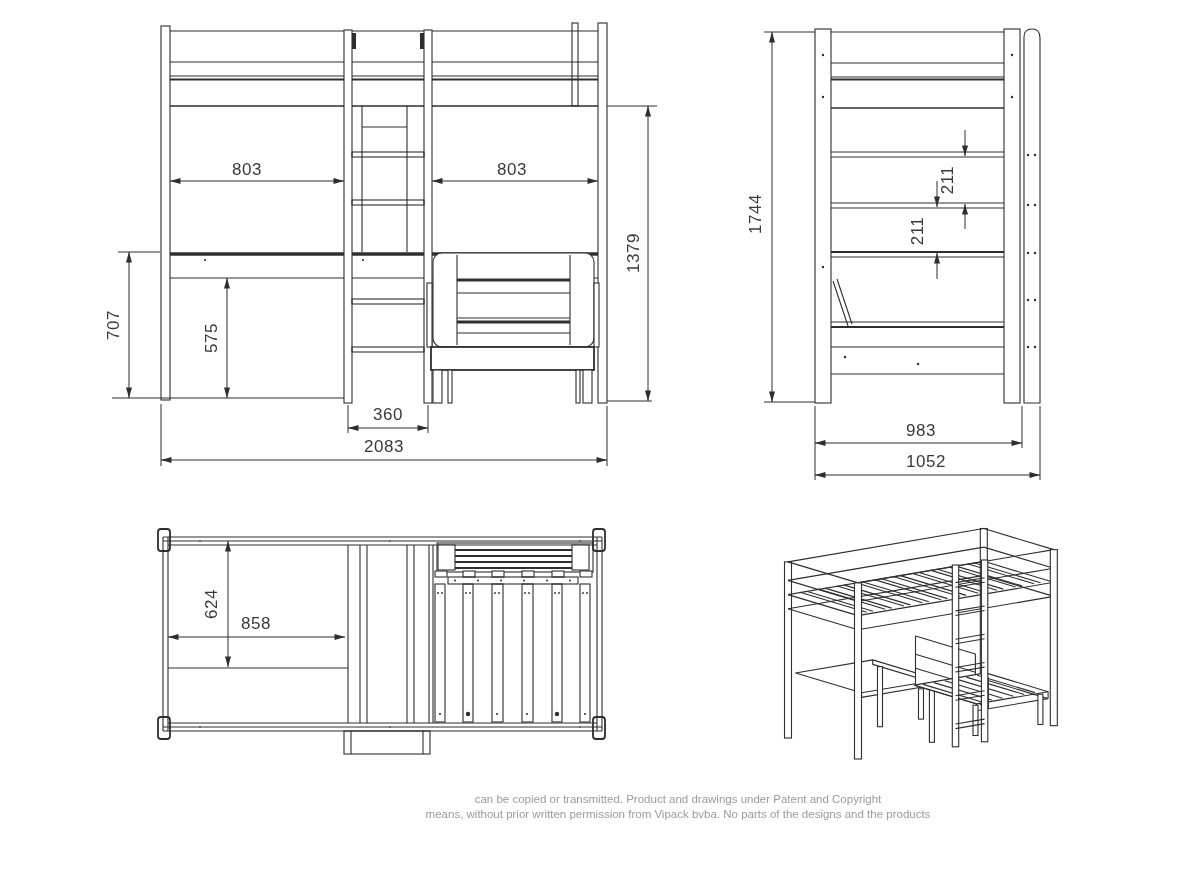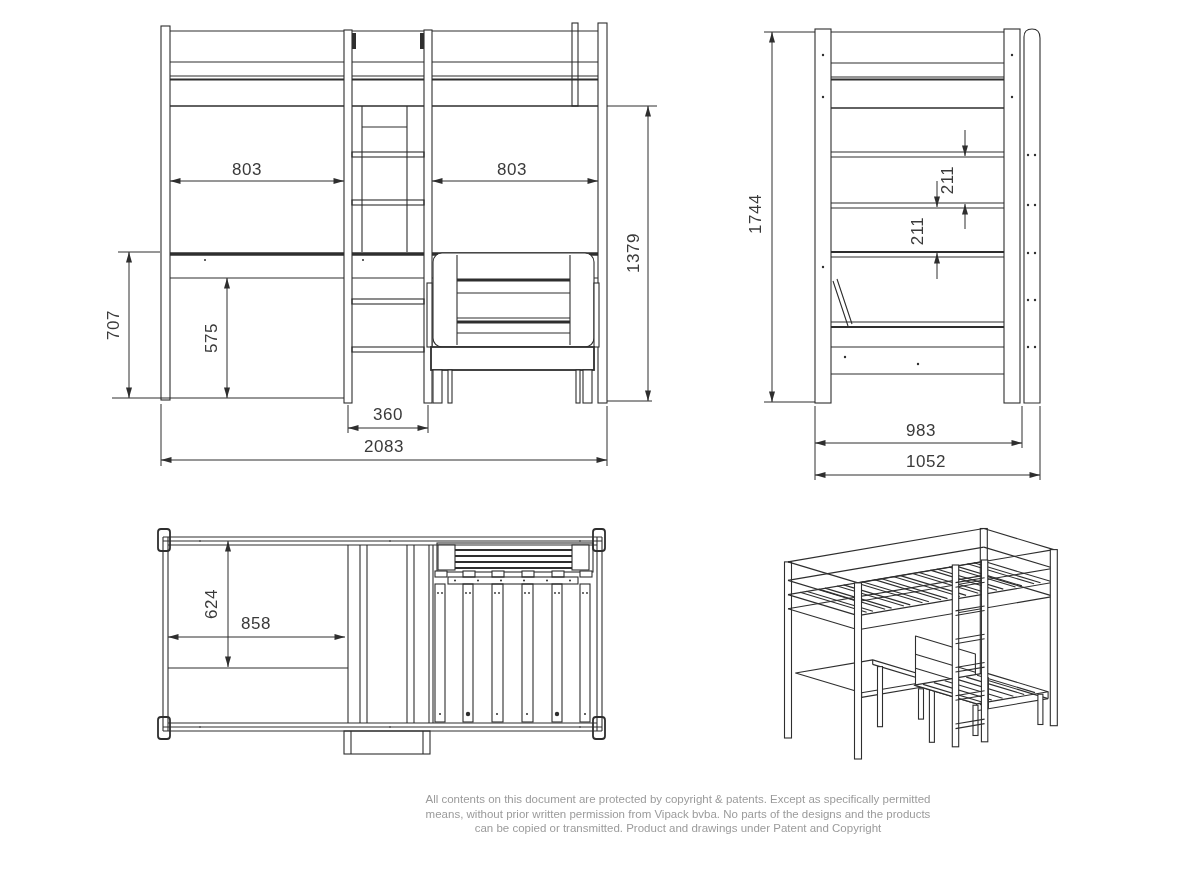--- a/index.html
+++ b/index.html
@@ -353,19 +353,18 @@
         <line x1="955.5" y1="639.2" x2="984.6" y2="634.2" stroke="#2e2e2e" stroke-width="1.1"></line>
         <line x1="955.5" y1="615.5" x2="984.6" y2="610.5" stroke="#2e2e2e" stroke-width="1.1"></line>
         <line x1="955.5" y1="610.9" x2="984.6" y2="606.0" stroke="#2e2e2e" stroke-width="1.1"></line>
         <line x1="955.5" y1="587.2" x2="984.6" y2="582.2" stroke="#2e2e2e" stroke-width="1.1"></line>
         <line x1="955.5" y1="582.6" x2="984.6" y2="577.7" stroke="#2e2e2e" stroke-width="1.1"></line>
       </g>
 </svg>
 
 
 <div class="disclaimer">
-  <div>All contents on this document are protected by copyright &amp; patents. Except as specifically permitted</div>
+  <div>can be copied or transmitted. Product and drawings under Patent and Copyright</div>
   <div>means, without prior written permission from Vipack bvba. No parts of the designs and the products</div>
-  <div>can be copied or transmitted. Product and drawings under Patent and Copyright</div>
 </div>
 
 
 </div>
 
 </body></html>

